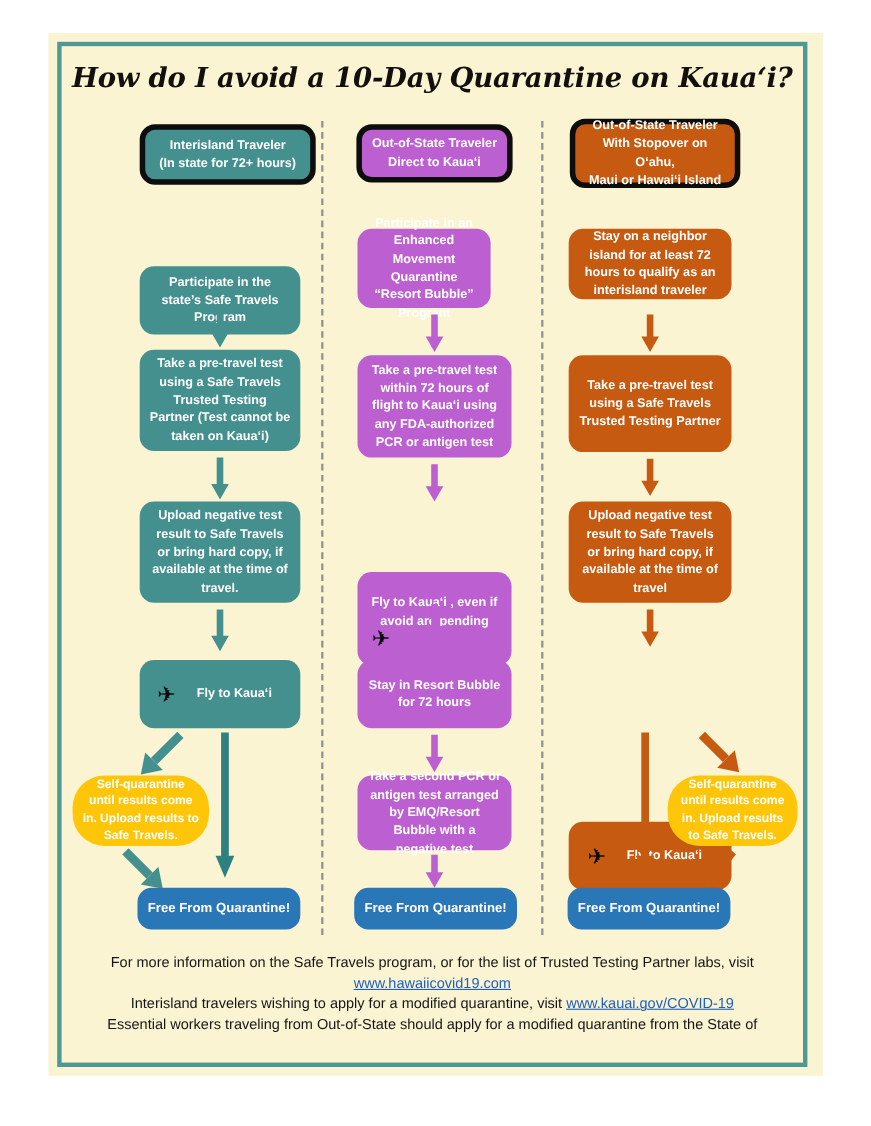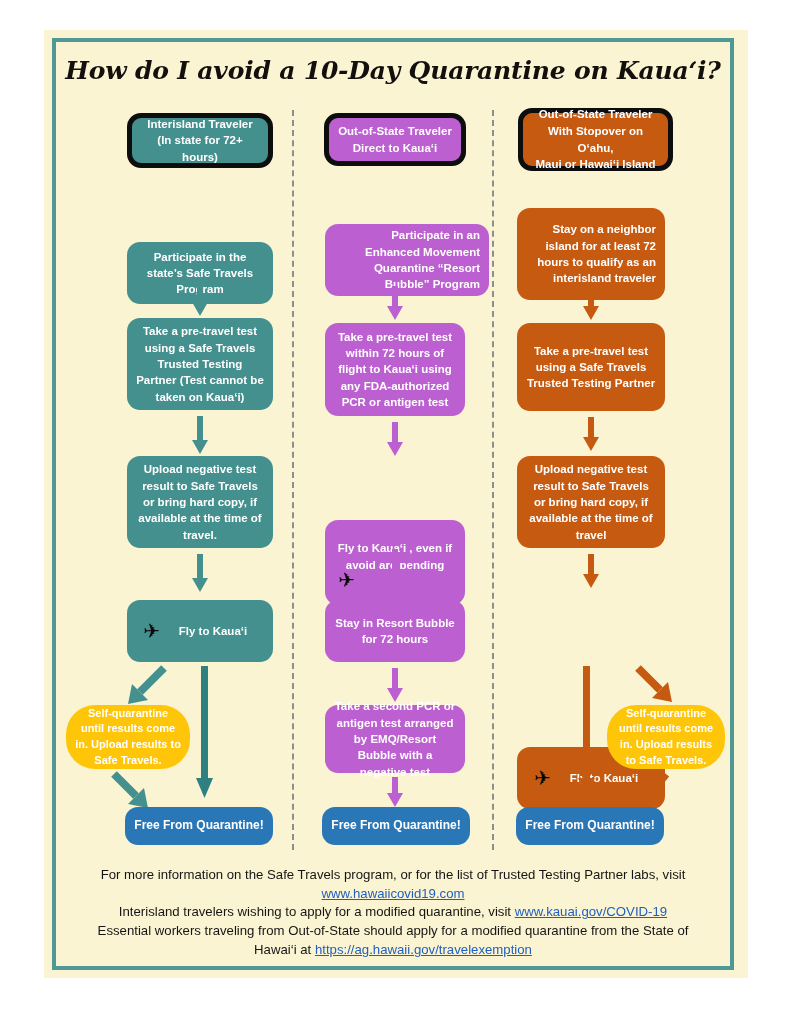--- a/index.html
+++ b/index.html
@@ -94,21 +94,21 @@
 
 <div class="page">
   <div class="sheet"></div>
   <div class="frame"></div>
 
   <div class="title">How do I avoid a 10-Day Quarantine on Kaua‘i?</div>
 
   <div class="vsep a"></div>
   <div class="vsep b"></div>
 
-  <div class="node head teal" style="left:127px;top:113px;width:146px;height:55px;">
+  <div class="node head teal" style="left:127px;top:113px;width:160px;height:55px;">
     <span class="txt">
       <span>Interisland Traveler</span><br>
       <span>(In state for 72+ hours)</span>
     </span>
   </div>
 
   <div class="node teal" style="left:127px;top:210px;width:146px;height:62px;margin-top:32px;">
     <span class="txt">Participate in the state’s Safe Travels Program</span>
   </div>
 
@@ -171,21 +171,21 @@
     <span class="txt">Free From Quarantine!</span>
   </div>
 
   <div class="node head purple" style="left:324px;top:113px;width:142px;height:53px;">
     <span class="txt">
       <span>Out-of-State Traveler</span><br>
       <span>Direct to Kaua‘i</span>
     </span>
   </div>
 
-  <div class="node purple" style="left:325px;top:224px;width:164px;height:72px;text-align:right;">
+  <div class="node purple" style="left:325px;top:208px;width:121px;height:72px;">
     <span class="txt">Participate in an Enhanced Movement Quarantine “Resort Bubble” Program</span>
   </div>
 
   <div class="arrow" style="left:386px;top:286px;">
     <svg width="18" height="34" viewBox="0 0 18 34">
         <path d="M6 0h6v20h5l-8 14-8-14h5z" fill="#BC5FD0"></path>
       </svg>
   </div>
 
   <div class="node purple" style="left:325px;top:323px;width:140px;height:93px;">
@@ -234,21 +234,21 @@
   </div>
 
   <div class="node head orange" style="left:518px;top:108px;width:155px;height:63px;">
     <span class="txt">
       <span>Out-of-State Traveler</span><br>
       <span>With Stopover on O‘ahu,</span><br>
       <span>Maui or Hawai‘i Island</span>
     </span>
   </div>
 
-  <div class="node orange" style="left:517px;top:208px;width:148px;height:92px;text-align:right;">
+  <div class="node orange" style="left:517px;top:208px;width:148px;height:64px;">
     <span class="txt">Stay on a neighbor island for at least 72 hours to qualify as an interisland traveler</span>
   </div>
 
   <div class="arrow" style="left:582px;top:286px;">
     <svg width="18" height="34" viewBox="0 0 18 34">
         <path d="M6 0h6v20h5l-8 14-8-14h5z" fill="#C65A11"></path>
       </svg>
   </div>
 
   <div class="node orange" style="left:517px;top:323px;width:148px;height:88px;">
@@ -302,15 +302,14 @@
 
   <div class="node blue" style="left:516px;top:807px;width:148px;height:38px;font-size:12px;">
     <span class="txt">Free From Quarantine!</span>
   </div>
 
   <div class="footer">
     <span class="ln">For more information on the Safe Travels program, or for the list of Trusted Testing Partner labs, visit</span>
     <span class="ln"><a class="lnk" href="#">www.hawaiicovid19.com</a></span>
     <span class="ln"><span>Interisland travelers wishing to apply for a modified quarantine, visit </span><a class="lnk" href="#">www.kauai.gov/COVID-19</a></span>
     <span class="ln">Essential workers traveling from Out-of-State should apply for a modified quarantine from the State of</span>
-    <span class="ln"><span>Hawai‘i at </span><a class="lnk" href="#">https://ag.hawaii.gov/travelexemption</a></span>
   </div>
 </div>
 
 </body></html>

